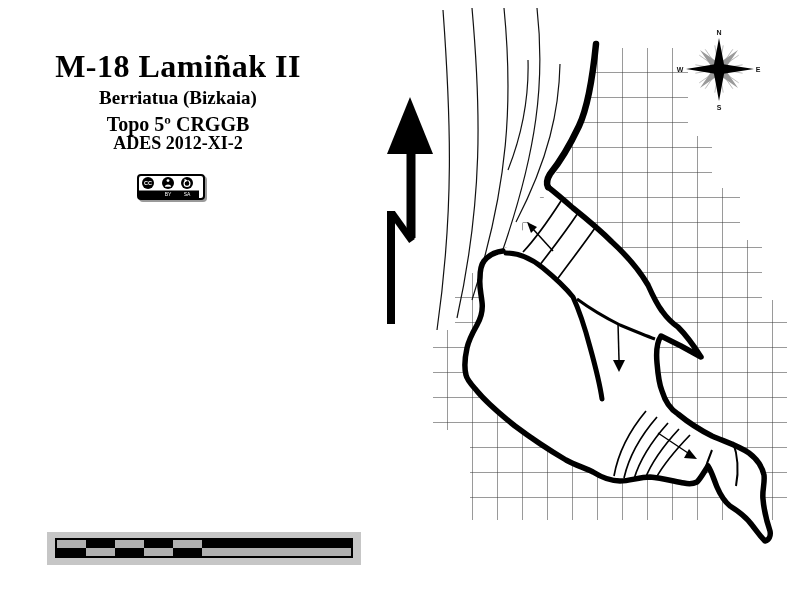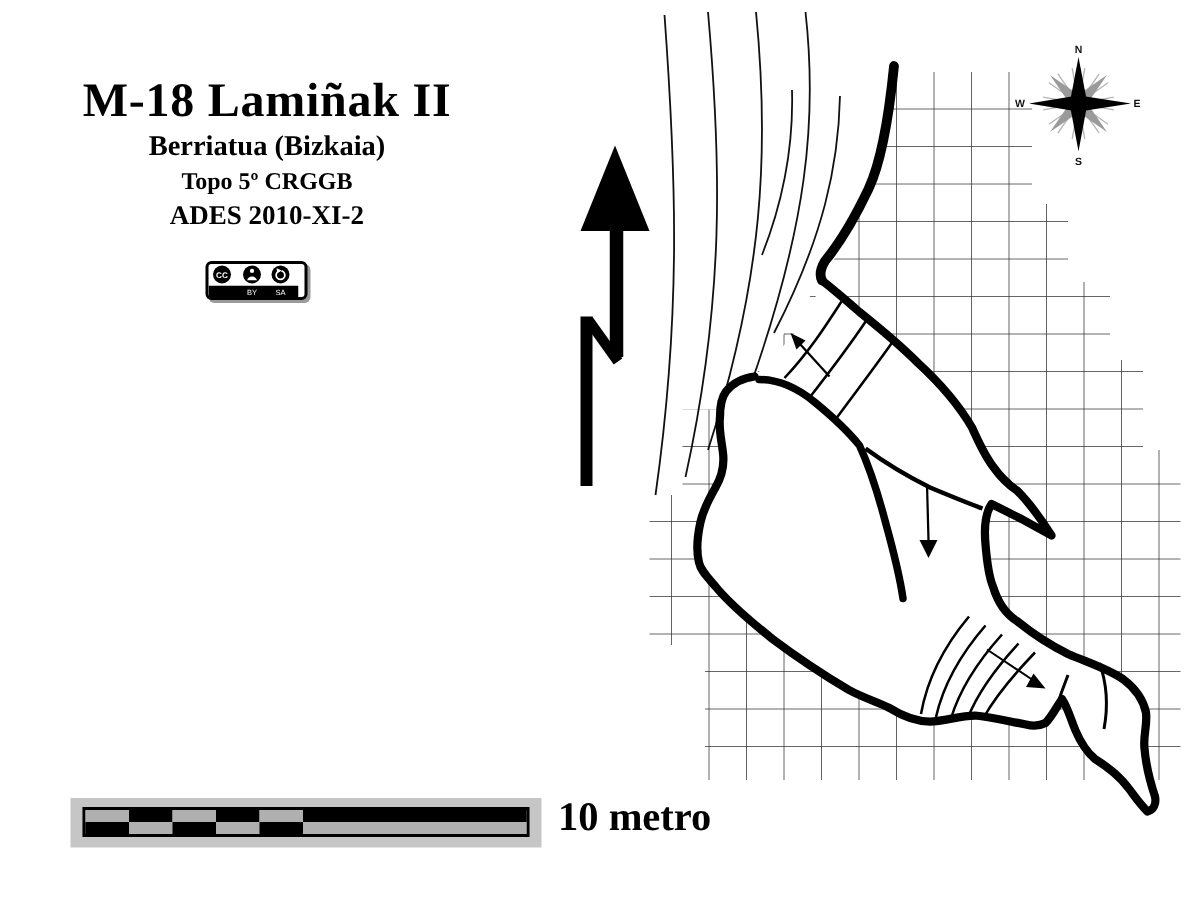--- a/index.html
+++ b/index.html
@@ -1,42 +1,42 @@
 <!DOCTYPE html>
 <html><head>
 <meta charset="utf-8">
 <style>
   html,body{margin:0;padding:0;background:#fff;}
   .page{position:relative;width:800px;height:600px;background:#ffffff;overflow:hidden;
         font-family:"Liberation Serif",serif;color:#000;}
   .hdr{position:absolute;left:33px;width:290px;text-align:center;font-weight:bold;line-height:1.05;}
   .hdr.t1{top:50px;font-size:32px;letter-spacing:.5px;}
   .hdr.t2{top:88px;font-size:19px;}
-  .hdr.t3{top:114px;font-size:16px;}
+  .hdr.t3{top:114px;font-size:20px;}
   .hdr.t4{top:134px;font-size:18px;}
   .badge{position:absolute;left:137px;top:174px;width:64px;height:22px;background:#fff;
          border:2px solid #000;border-radius:4px;box-shadow:2px 2px 0 #9a9a9a;}
   .mapsvg{position:absolute;left:0;top:0;}
   .sbar{position:absolute;left:47px;top:532px;width:314px;height:33px;background:#c6c6c6;}
   .sbar-inner{position:absolute;left:8px;top:6px;width:294px;height:16px;border:2px solid #000;background:#b0b0b0;}
   .srow{display:flex;height:8px;width:294px;}
   .sc{height:8px;}
   .sc.w29{width:29px;} .sc.wlong{width:149px;}
   .sc.k{background:#000;} .sc.g{background:#b0b0b0;}
   .slabel{position:absolute;left:372px;top:529px;font-size:27px;font-weight:bold;font-family:"Liberation Serif",serif;}
 </style>
 </head>
 <body>
 
 <div class="page">
 
   <div class="hdr t1">M-18 Lamiñak II</div>
   <div class="hdr t2">Berriatua (Bizkaia)</div>
   <div class="hdr t3">Topo 5º CRGGB</div>
-  <div class="hdr t4">ADES 2010-XI-2</div>
+  <div class="hdr t4">ADES 2012-XI-2</div>
 
   <div class="badge">
     <svg width="60" height="22" viewBox="0 0 60 22">
       <circle cx="9" cy="7" r="6" fill="#000"></circle>
       <text x="9" y="9.2" font-size="5.5" font-weight="bold" fill="#fff" text-anchor="middle" font-family="Liberation Sans, sans-serif">CC</text>
       <circle cx="29" cy="7" r="6" fill="#000"></circle>
       <circle cx="29" cy="4.6" r="1.4" fill="#fff"></circle>
       <path d="M 25.8,10.8 C 26.2,7.6 31.8,7.6 32.2,10.8 Z" fill="#fff"></path>
       <circle cx="48" cy="7" r="6" fill="#000"></circle>
       <circle cx="48" cy="7.4" r="2.9" fill="none" stroke="#fff" stroke-width="1.2"></circle>
@@ -192,15 +192,14 @@
       <div class="srow">
         <div class="sc w29 k"></div>
         <div class="sc w29 g"></div>
         <div class="sc w29 k"></div>
         <div class="sc w29 g"></div>
         <div class="sc w29 k"></div>
         <div class="sc wlong g"></div>
       </div>
     </div>
   </div>
-  <div class="slabel">10 metro</div>
 
 </div>
 
 </body></html>

